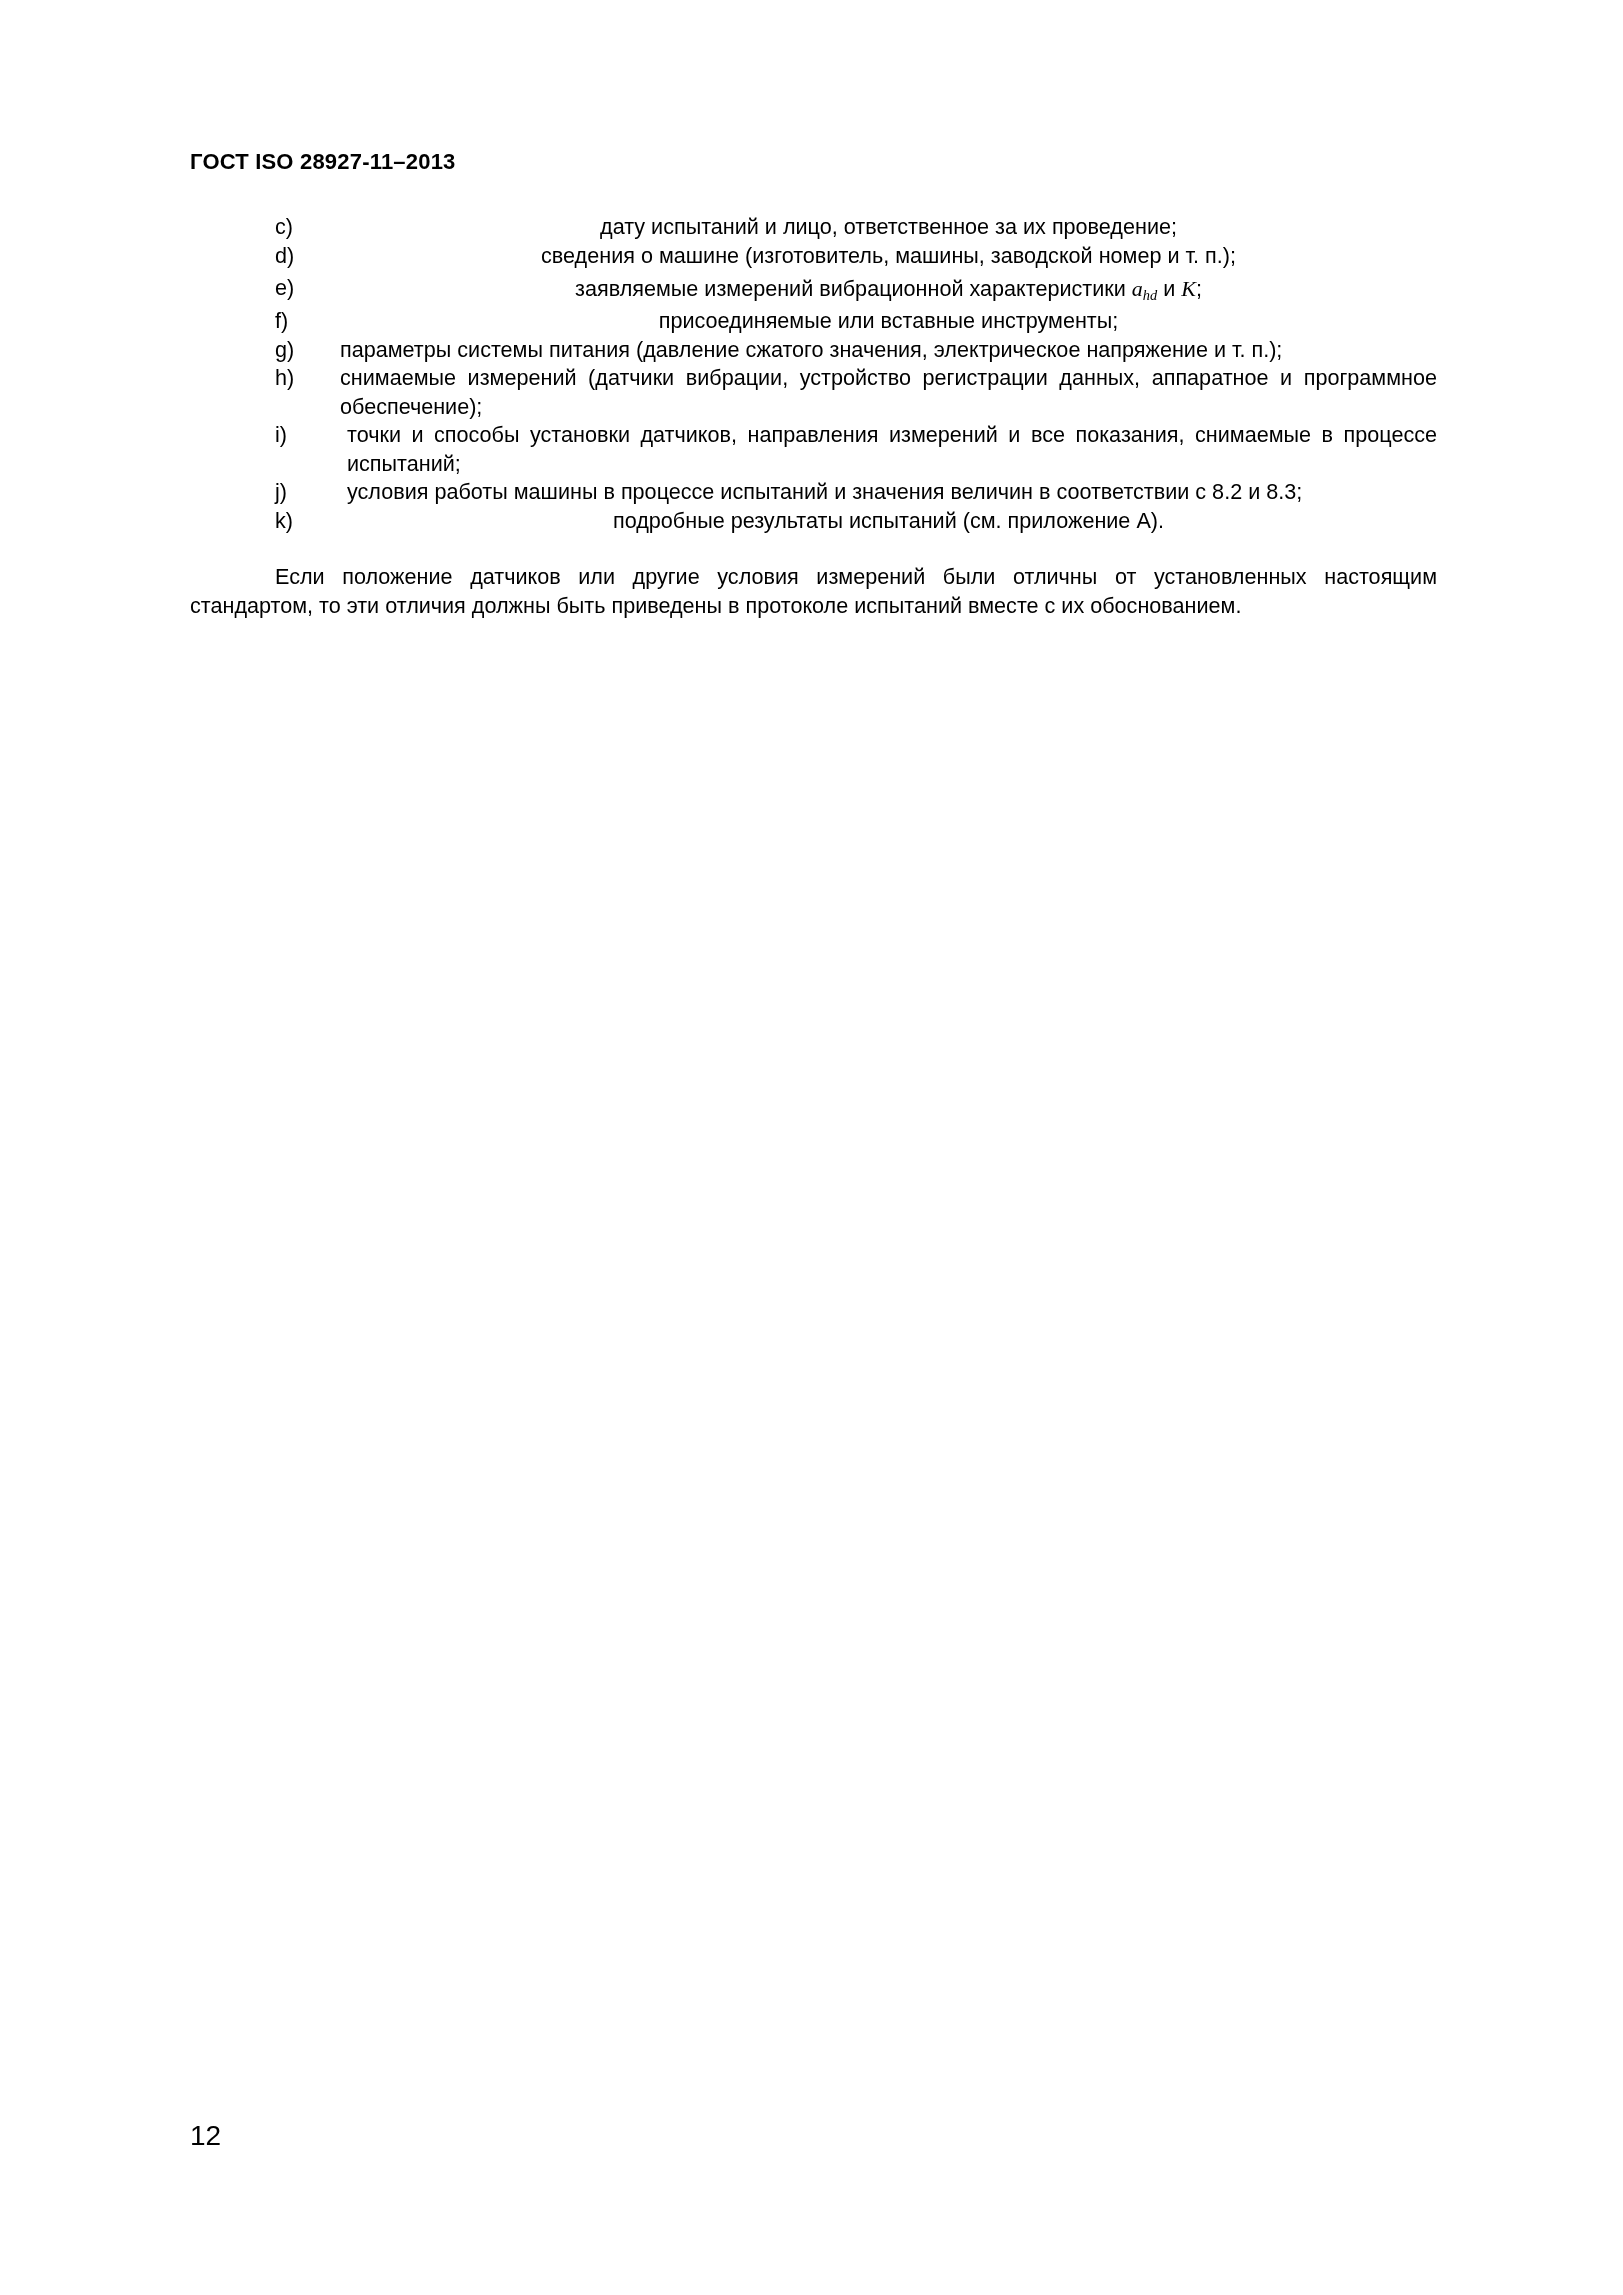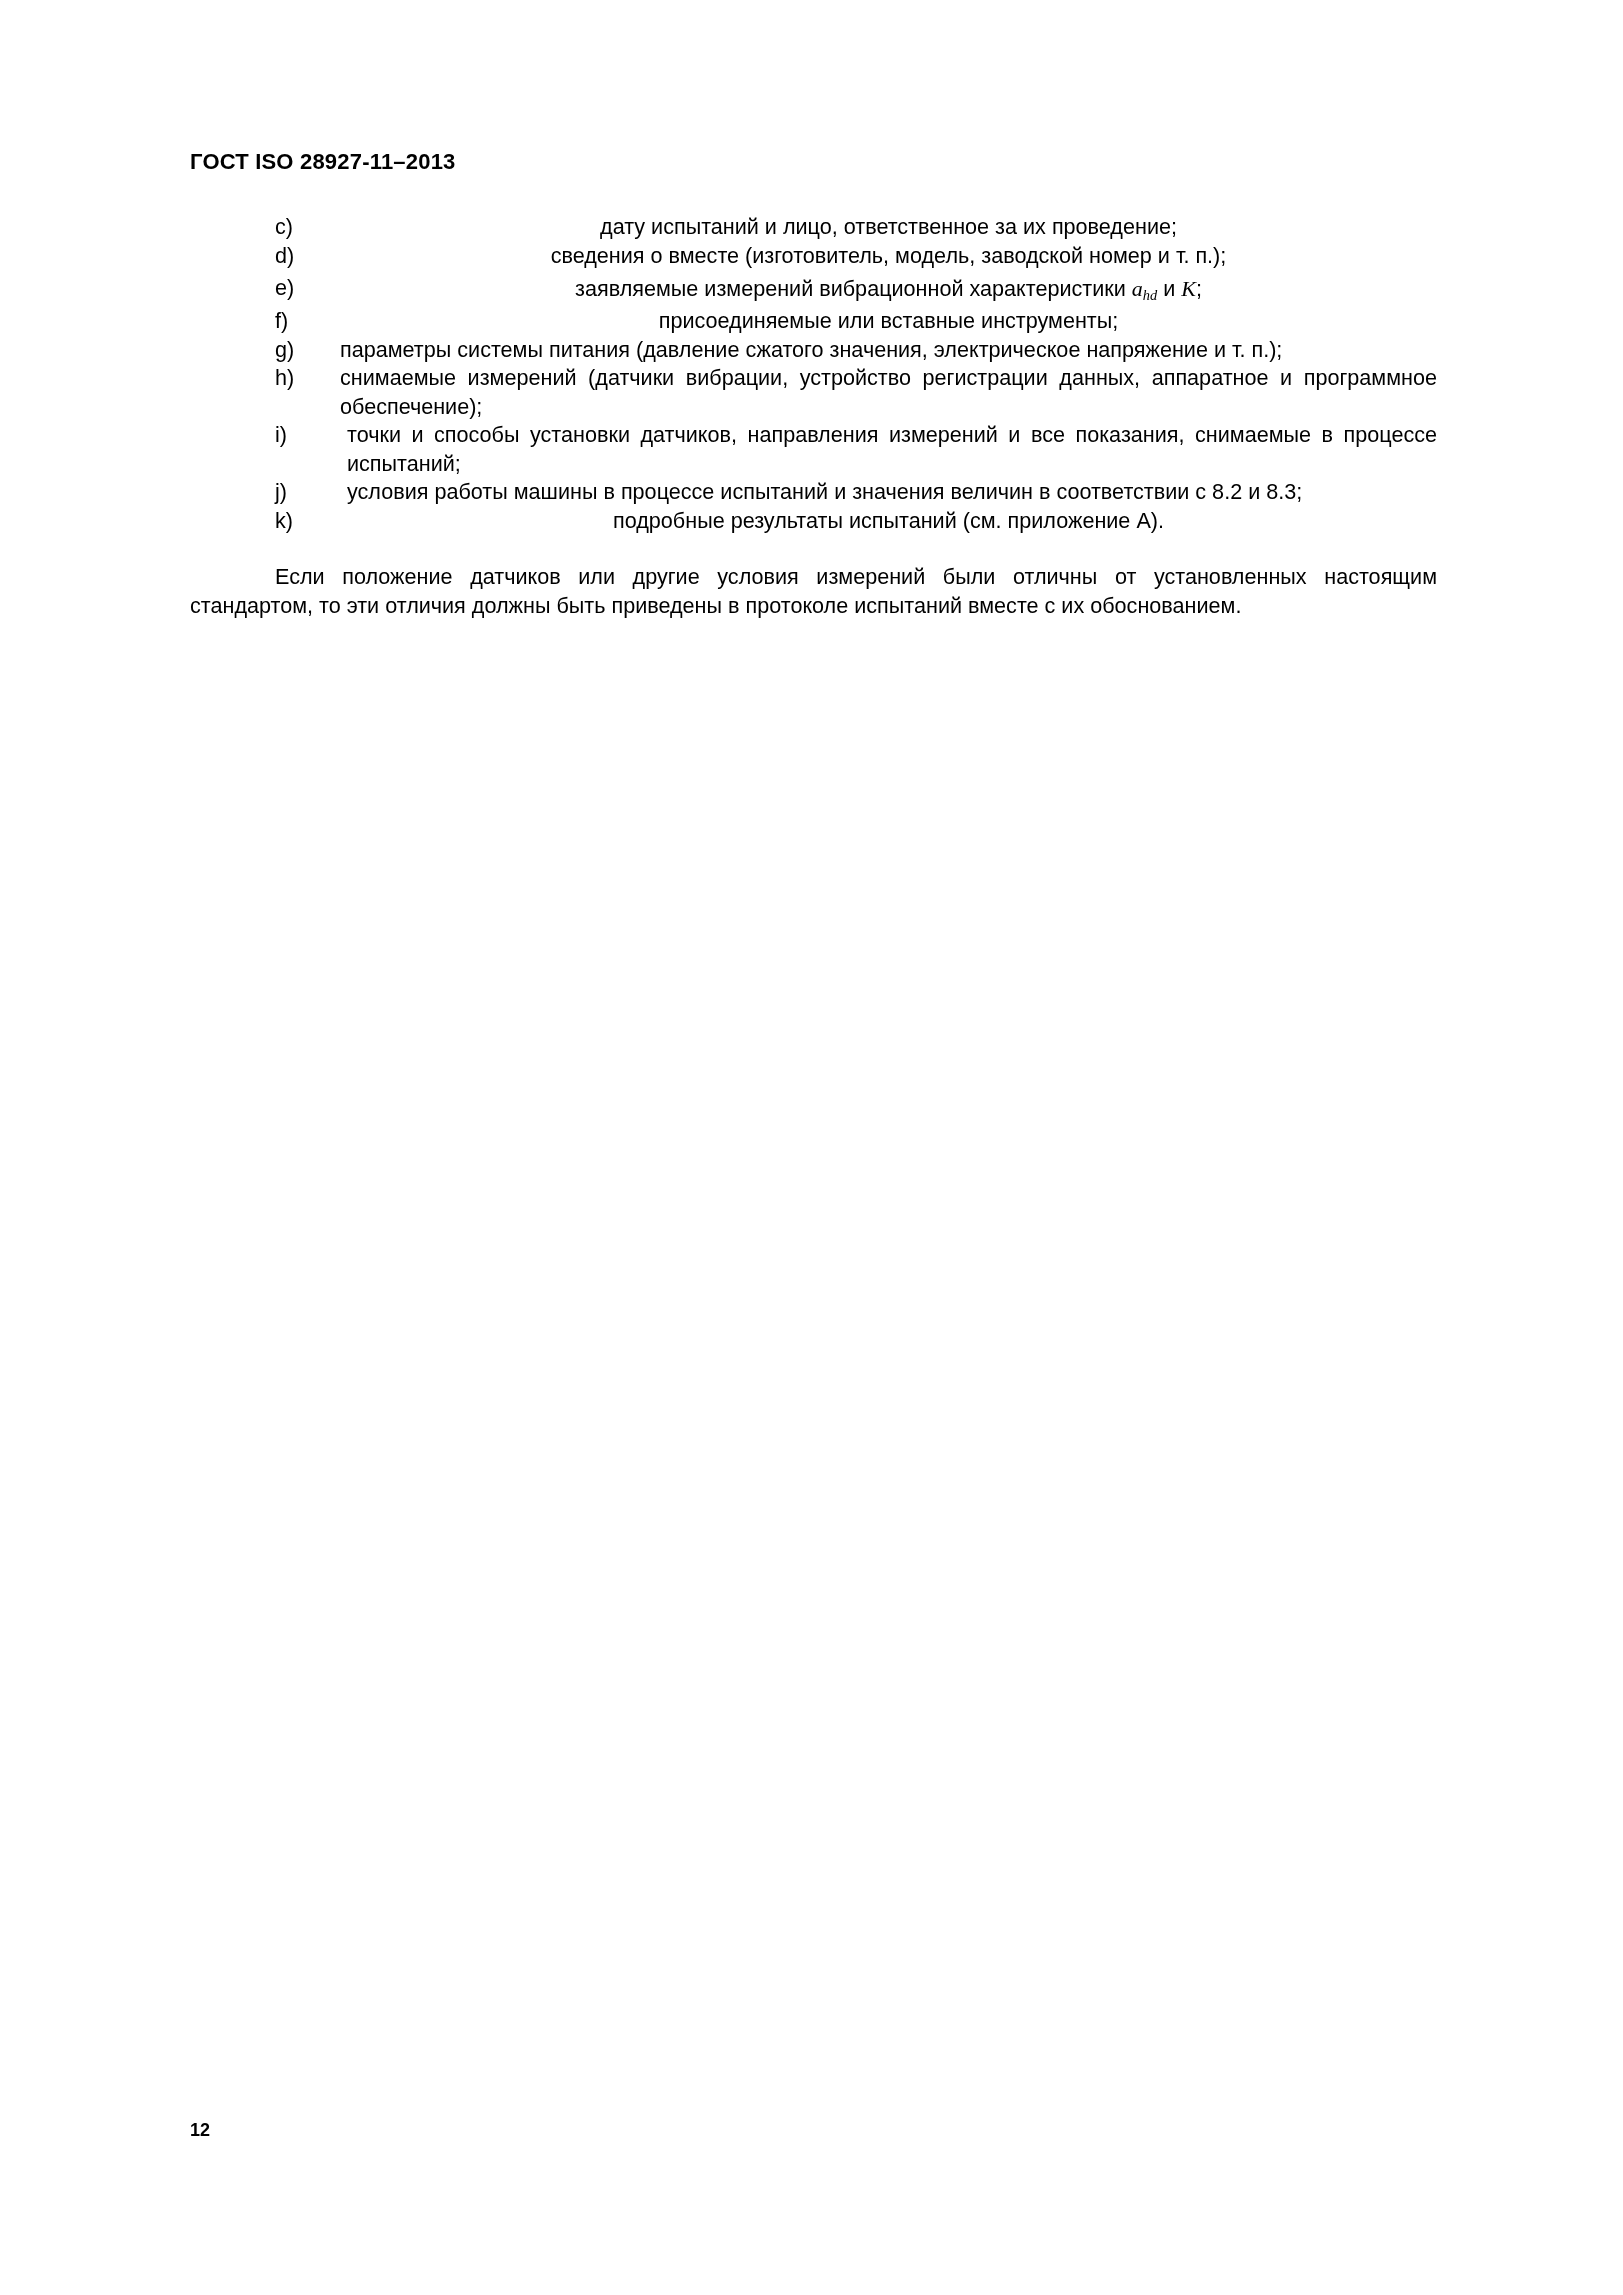--- a/index.html
+++ b/index.html
@@ -74,41 +74,40 @@
     font-size: 14.4px;
     font-style: italic;
     vertical-align: baseline;
     position: relative;
     bottom: -4.6px;
   }
   .page-number {
     position: absolute;
     left: 190px;
     top: 2120px;
-    font-size: 18px;
-    font-weight: bold;
+    font-size: 28px;
   }
 </style>
 </head>
 <body>
 
 <div class="page">
 
   <div class="doc-header">ГОСТ ISO 28927-11–2013</div>
 
   <div class="body-block">
 
     <div class="list-item">
       <span class="marker">c)</span>
       <span class="text nojust">дату испытаний и лицо, ответственное за их проведение;</span>
     </div>
 
     <div class="list-item">
       <span class="marker">d)</span>
-      <span class="text nojust">сведения о вместе (изготовитель, модель, заводской номер и т. п.);</span>
+      <span class="text nojust">сведения о машине (изготовитель, машины, заводской номер и т. п.);</span>
     </div>
 
     <div class="list-item" style="margin-top:3.9px;">
       <span class="marker">e)</span>
       <span class="text nojust">
         <span>заявляемые измерений вибрационной характеристики</span>
         <span class="mathvar"><span>a</span><sub>hd</sub></span>
         <span>и</span>
         <span class="mathvar">K</span><span>;</span>
       </span>

